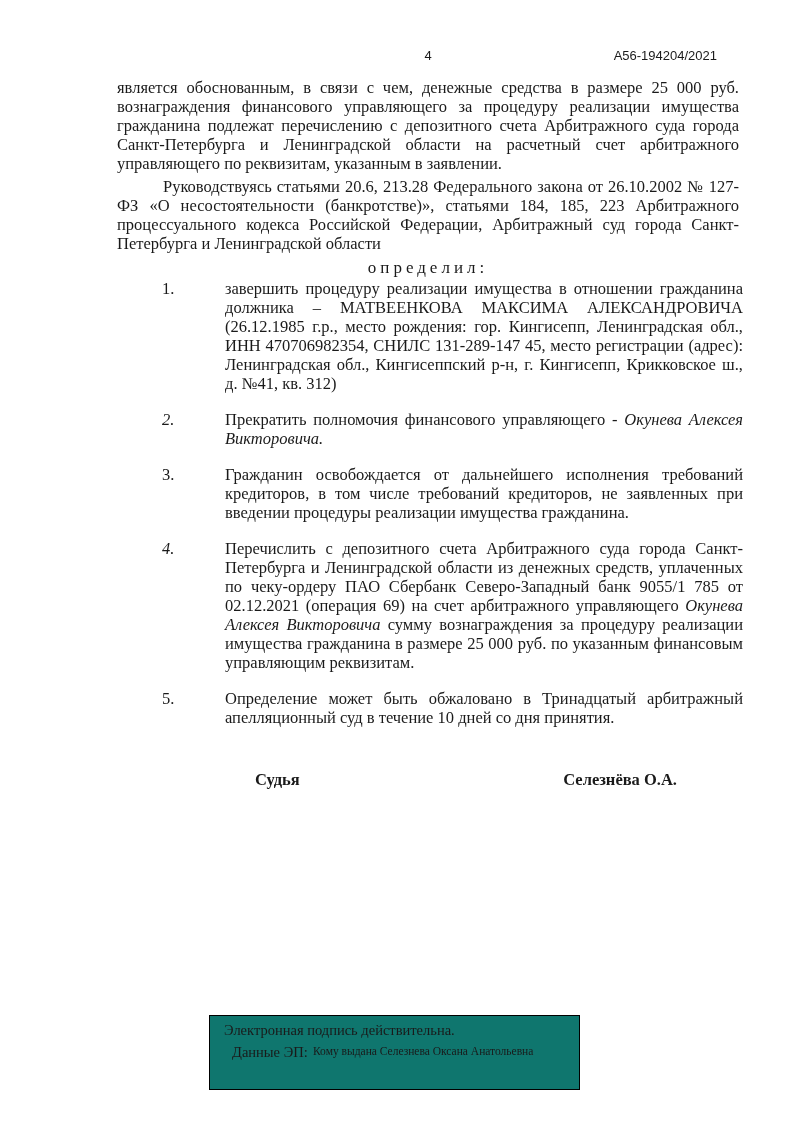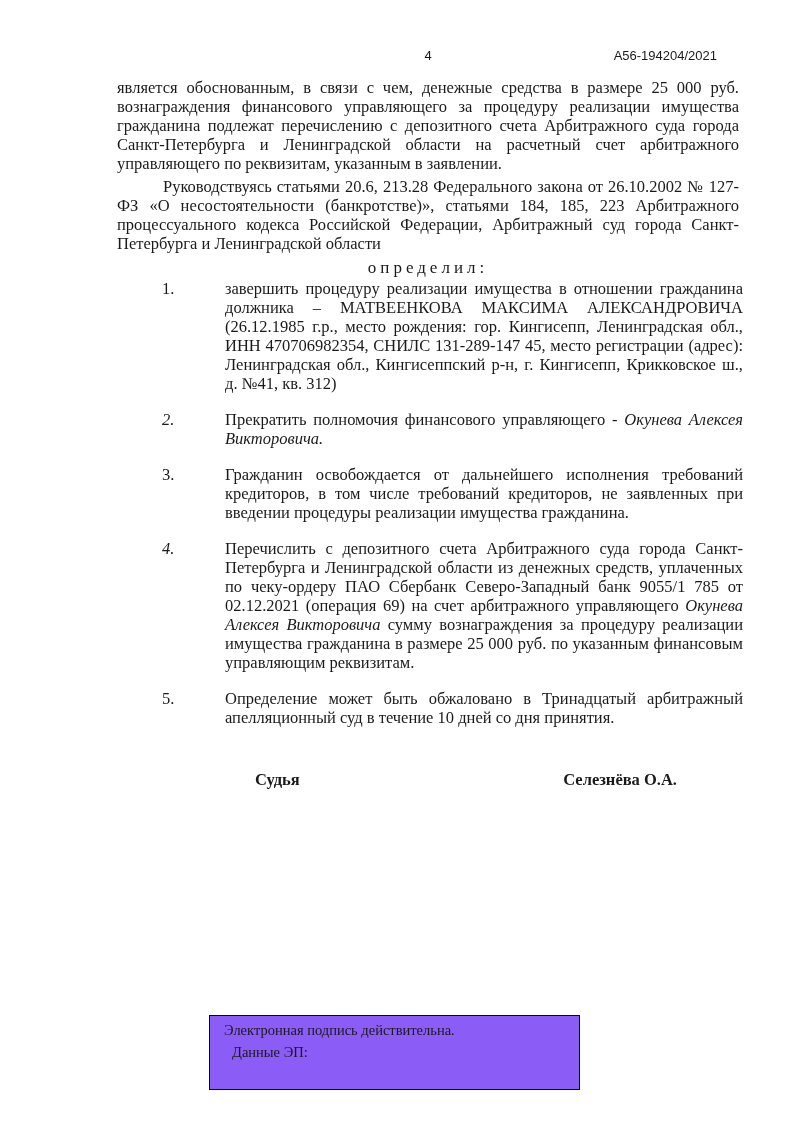--- a/index.html
+++ b/index.html
@@ -58,21 +58,21 @@
     justify-content: space-between;
     font-size: 16.5px; line-height: 19px; font-weight: bold;
   }
   
   .stamp {
     position: absolute; left: 209px; top: 1015px;
     width: 371px; height: 75px;
     box-sizing: border-box;
     border: 1.5px solid #000000;
     padding: 5px 8px 0 14px;
-    background: #8b5cf6;
+    background: #0f766e;
   }
   .stamp-validity { font-size: 14.5px; line-height: 19px; }
   .stamp-row { display: flex; margin-top: 3px; margin-left: 8px; }
   .stamp-label { font-size: 14.5px; line-height: 18px; width: 81px; flex: none; }
   .stamp-details { font-size: 11.5px; line-height: 16.5px; }
 </style>
 </head>
 <body>
 
 <div class="page">
@@ -117,17 +117,18 @@
   <div class="signature">
     <span>Судья</span>
     <span>Селезнёва О.А.</span>
   </div>
 
   <div class="stamp">
     <div class="stamp-validity">Электронная подпись действительна.</div>
     <div class="stamp-row">
       <div class="stamp-label">Данные ЭП:</div>
       <div class="stamp-details">
+        <div>Кому выдана Селезнева Оксана Анатольевна</div>
       </div>
     </div>
   </div>
 
 </div>
 
 </body></html>

